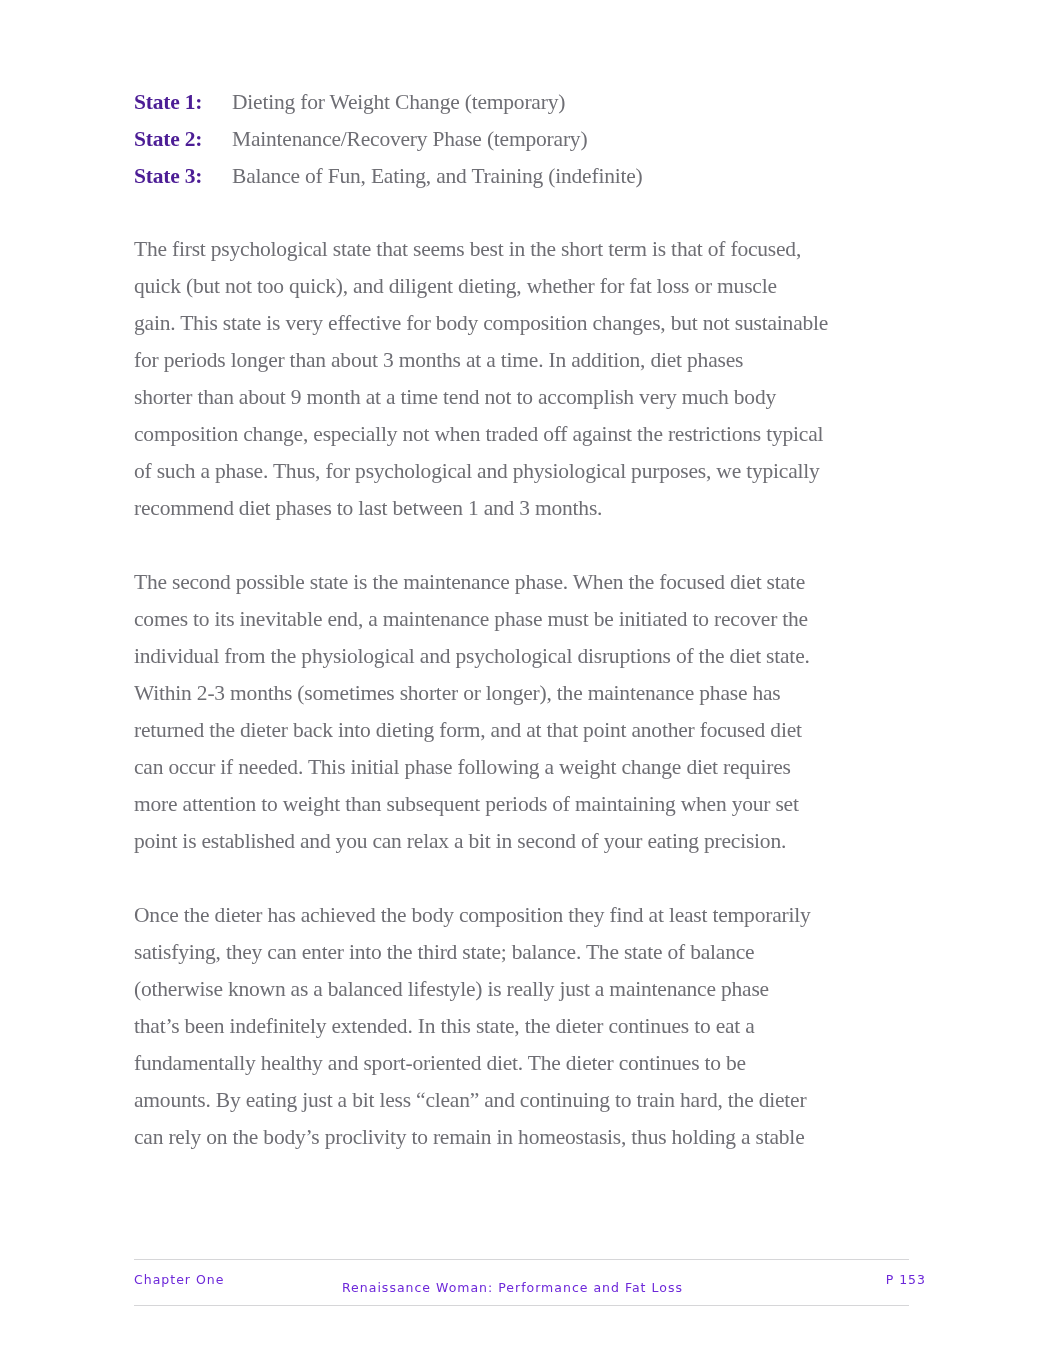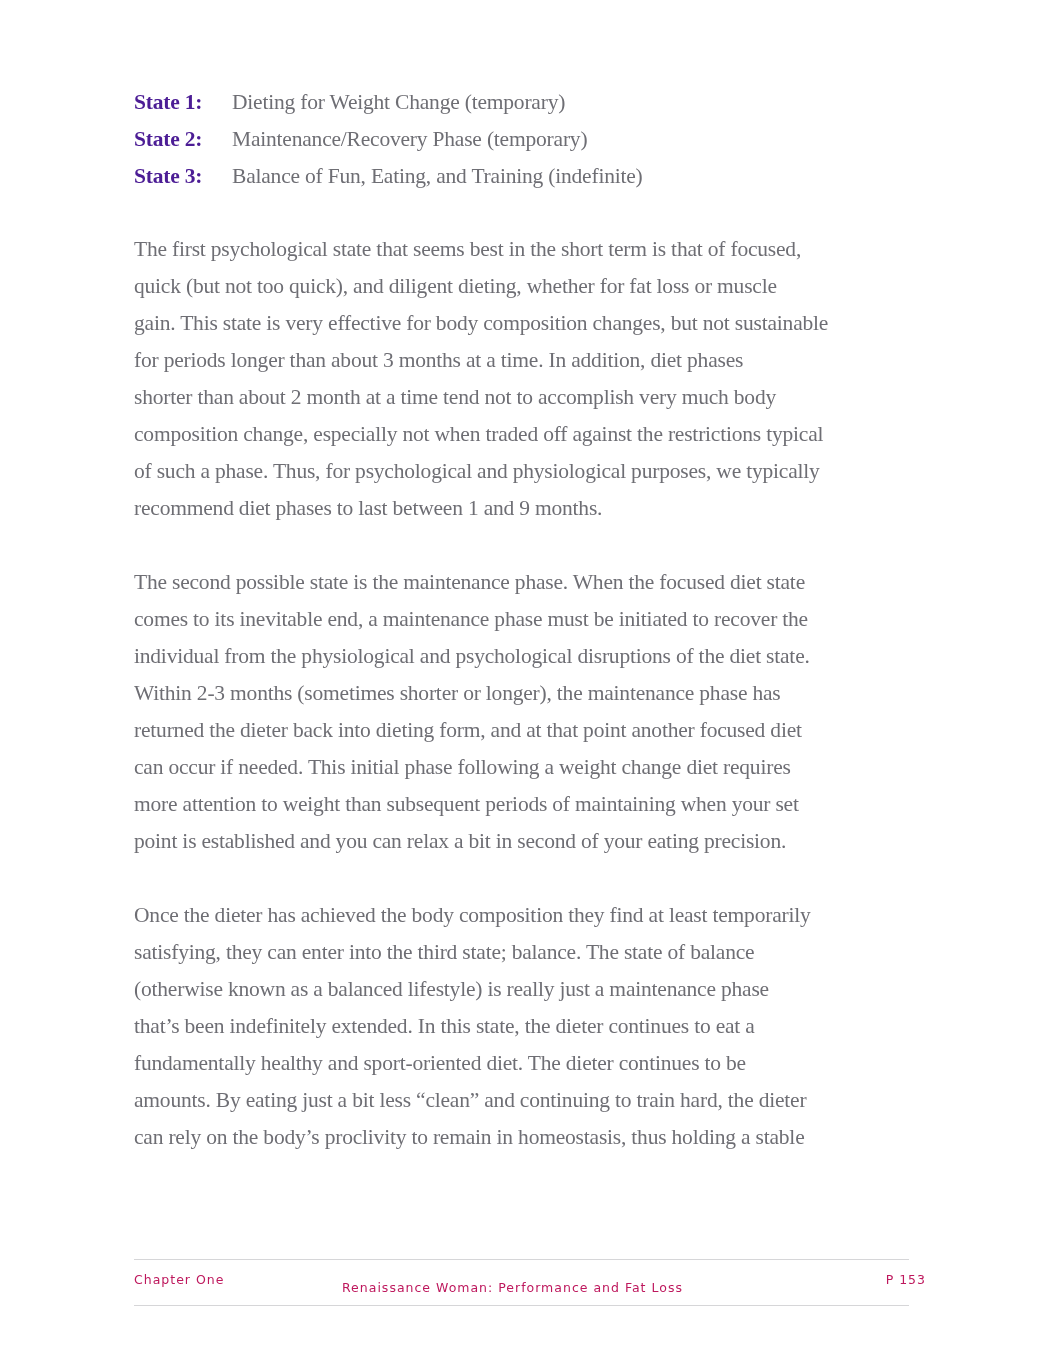--- a/index.html
+++ b/index.html
@@ -8,21 +8,21 @@
   .content { position: absolute; left: 134px; top: 84px; width: 800px; color: #6e6e74;
     font-family: "Liberation Serif", "DejaVu Serif", serif; font-size: 21.5px; letter-spacing: -0.2px; }
   .states { margin: 0 0 36px 0; }
   .state-row { height: 37px; line-height: 37px; white-space: nowrap; }
   .state-label { display: inline-block; width: 98px; font-weight: bold; color: #4c1d95; }
   .state-text { display: inline-block; text-align: right; }
   .para { margin: 16px 0 37px 0; }
   .line { display: block; height: 37px; line-height: 37px; white-space: nowrap; }
   .footer-rule { position: absolute; left: 134px; width: 775px; height: 1px; background: #d6d6d8; }
   .footer { position: absolute; left: 134px; top: 1272px; width: 792px; height: 20px;
-    font-family: "DejaVu Sans", "Liberation Sans", sans-serif; font-size: 12.5px; letter-spacing: 1px; color: #be185d; }
+    font-family: "DejaVu Sans", "Liberation Sans", sans-serif; font-size: 12.5px; letter-spacing: 1px; color: #6d28d9; }
   .f-chapter { position: absolute; left: 0; top: 0; }
   .f-title { position: absolute; left: 208px; top: 8px; text-align: right; }
   .f-page { position: absolute; right: 0; top: 0; }
 </style>
 </head>
 <body>
 
 <div class="page">
   <div class="content">
 
@@ -36,24 +36,24 @@
       <div class="state-row">
         <span class="state-label">State 3:</span><span class="state-text">Balance of Fun, Eating, and Training (indefinite)</span>
       </div>
     </div>
 
     <p class="para">
       <span class="line">The first psychological state that seems best in the short term is that of focused,</span>
       <span class="line">quick (but not too quick), and diligent dieting, whether for fat loss or muscle</span>
       <span class="line">gain. This state is very effective for body composition changes, but not sustainable</span>
       <span class="line">for periods longer than about 3 months at a time. In addition, diet phases</span>
-      <span class="line">shorter than about 2 month at a time tend not to accomplish very much body</span>
+      <span class="line">shorter than about 9 month at a time tend not to accomplish very much body</span>
       <span class="line">composition change, especially not when traded off against the restrictions typical</span>
       <span class="line">of such a phase. Thus, for psychological and physiological purposes, we typically</span>
-      <span class="line">recommend diet phases to last between 1 and 9 months.</span>
+      <span class="line">recommend diet phases to last between 1 and 3 months.</span>
     </p>
 
     <p class="para">
       <span class="line">The second possible state is the maintenance phase. When the focused diet state</span>
       <span class="line">comes to its inevitable end, a maintenance phase must be initiated to recover the</span>
       <span class="line">individual from the physiological and psychological disruptions of the diet state.</span>
       <span class="line">Within 2-3 months (sometimes shorter or longer), the maintenance phase has</span>
       <span class="line">returned the dieter back into dieting form, and at that point another focused diet</span>
       <span class="line">can occur if needed. This initial phase following a weight change diet requires</span>
       <span class="line">more attention to weight than subsequent periods of maintaining when your set</span>

